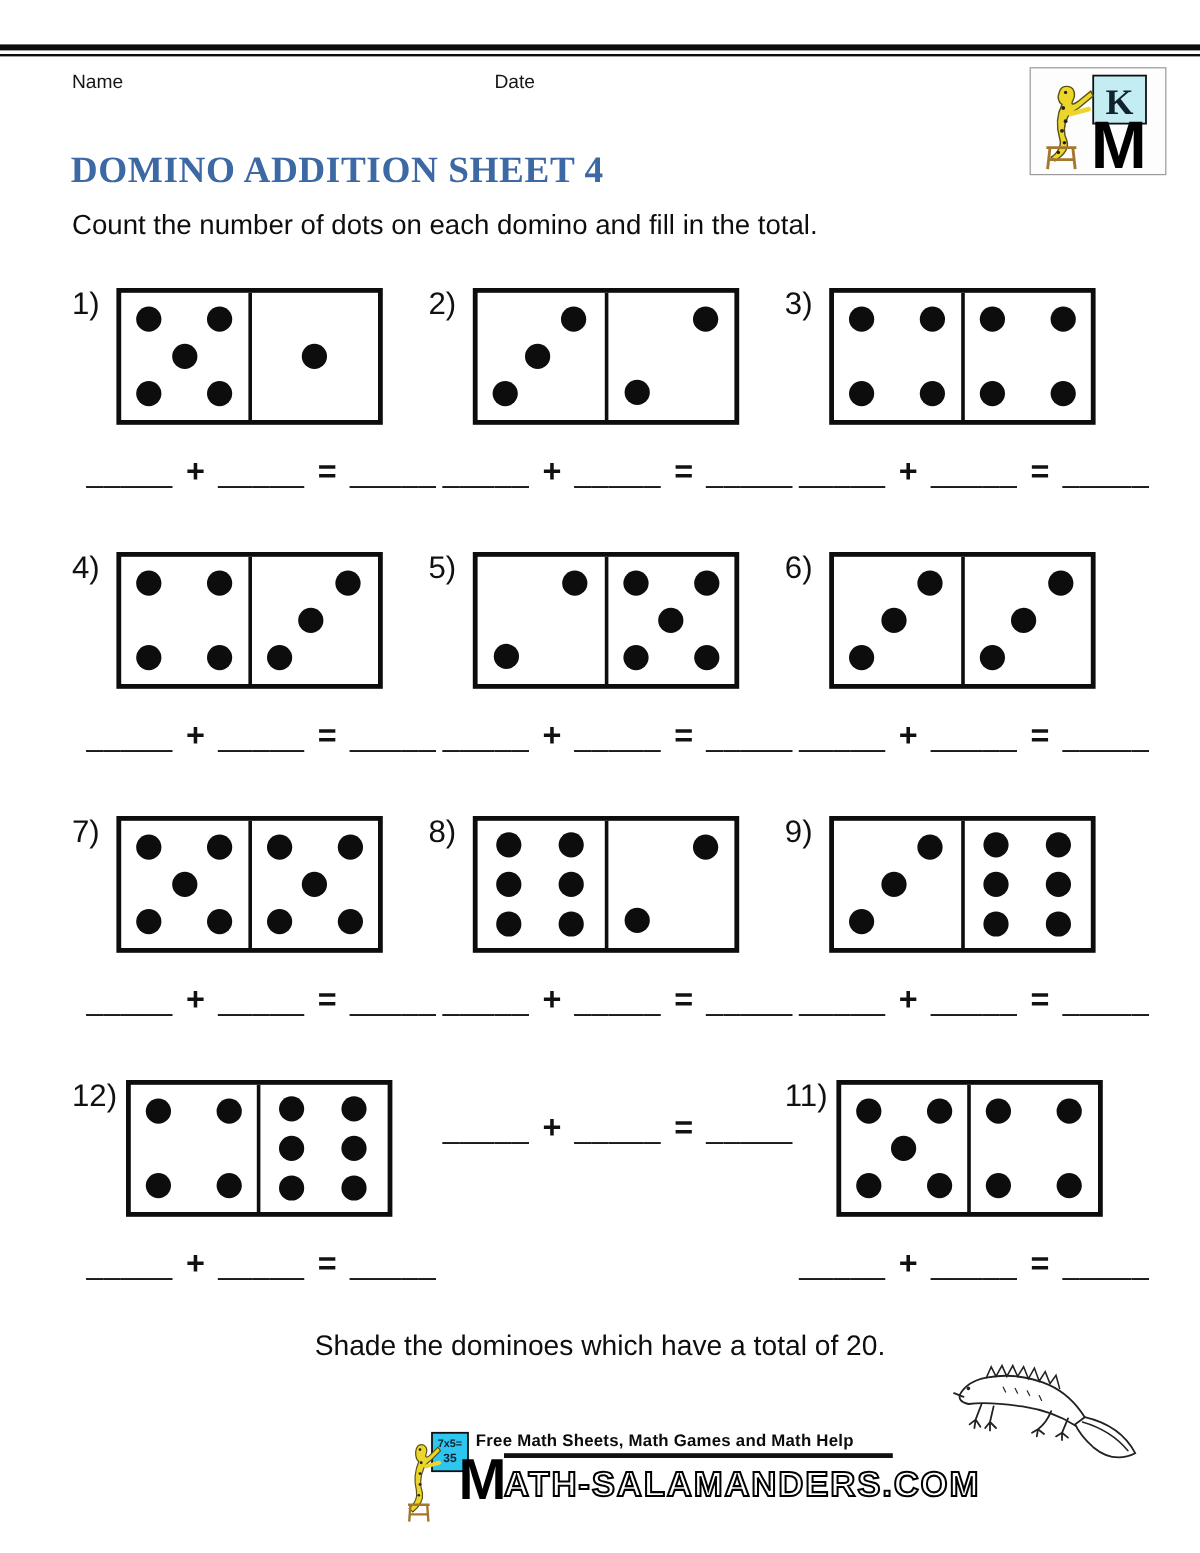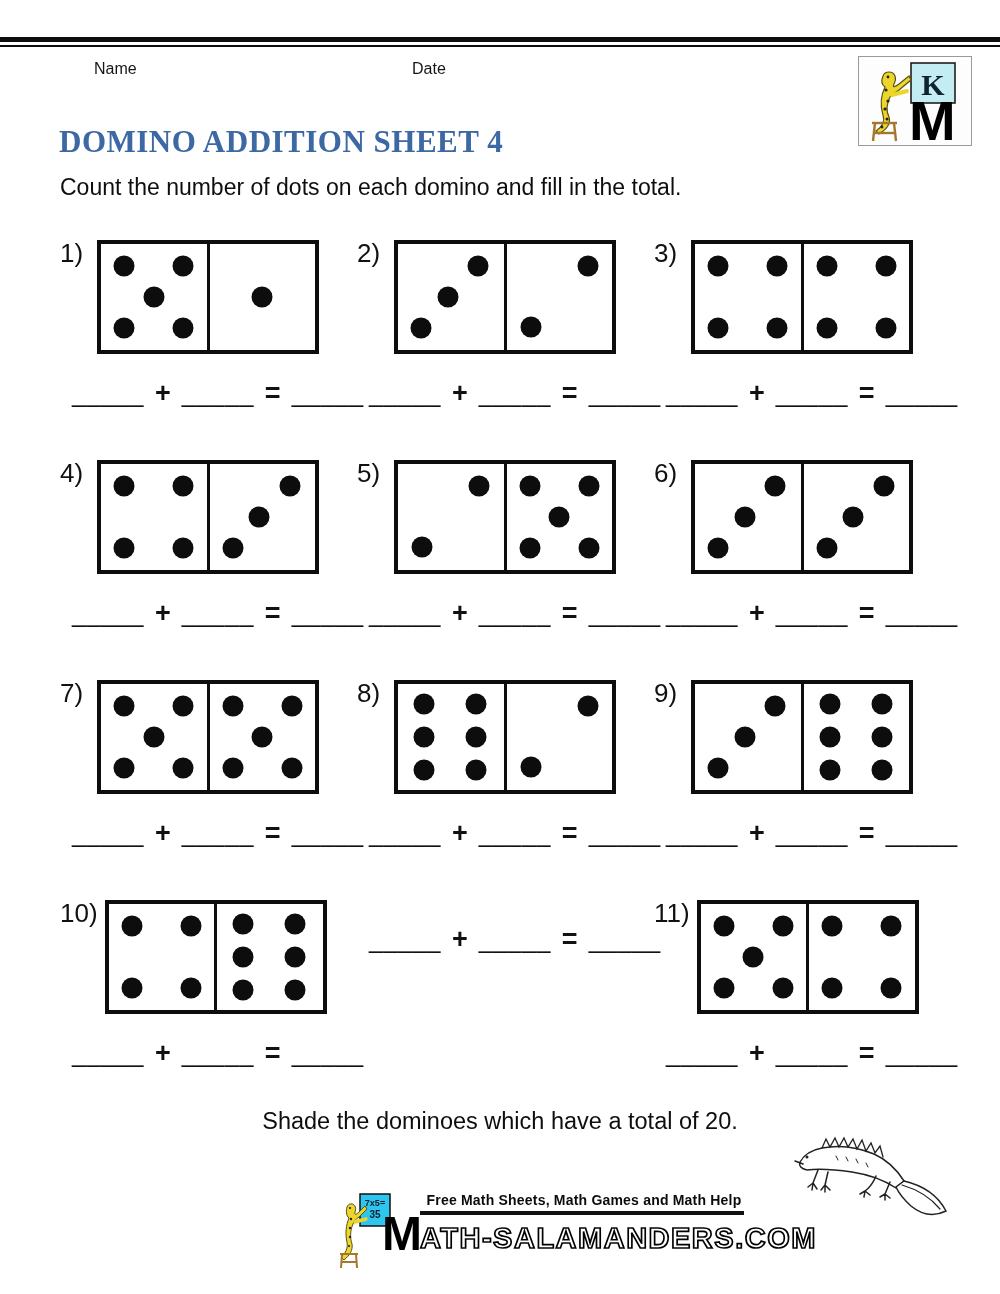--- a/index.html
+++ b/index.html
@@ -4,21 +4,21 @@
 <style>
   html,body{margin:0;padding:0;background:#fff;}
   body{
     width:1000px;height:1294px;position:relative;overflow:hidden;
     font-family:"Liberation Sans",sans-serif;color:#111;
     --title-color:#3c68a4;--cyan:#2ec5ef;--kboard:#c4edf3;--sal:#ecd62b;--ink:#0d0d0d;
   }
   .top-rule{position:absolute;top:37px;left:0;right:0;height:3px;
     border-top:5px solid var(--ink);border-bottom:2px solid var(--ink);}
   .field-label{position:absolute;top:60px;font-size:16px;font-weight:500;color:#161616;}
-  .name-label{left:60px;margin-left:34px;}
+  .name-label{left:60px;}
   .date-label{left:412px;}
   .k-badge{position:absolute;left:858px;top:56px;width:112px;height:88px;
     border:1px solid #9a9a9a;background:#fdfdfd;}
   .page-title{position:absolute;left:59px;top:124px;font-family:Liberation Serif, serif;
     font-size:31px;font-weight:600;letter-spacing:.5px;color:var(--title-color);}
   .instruction{position:absolute;left:60px;top:174px;font-size:23px;color:#0e0e0e;}
   .problems{position:absolute;left:60px;top:240px;display:grid;
     grid-template-columns:297px 297px 297px;grid-auto-rows:220px;}
   .problem{display:flex;flex-direction:column;}
   .prow{display:flex;align-items:flex-start;}
@@ -30,21 +30,21 @@
   .dot{position:absolute;width:21px;height:21px;border-radius:50%;background:var(--ink);
     transform:translate(-50%,-50%);}
   .equation{display:flex;align-items:baseline;gap:11px;margin:24px 0 0 12px;font-size:25px;}
   .blank{letter-spacing:.5px;font-weight:500;}
   .op{font-size:27px;font-weight:600;}
   .shade{position:absolute;top:1108px;left:0;width:100%;text-align:center;
     font-size:23.5px;color:#0e0e0e;}
   .newt{position:absolute;left:790px;top:1126px;}
   .footer-logo{position:absolute;left:336px;top:1192px;display:flex;align-items:flex-start;}
   .logo-right{margin-left:0px;}
-  .tagline{font-size:14px;font-weight:bold;margin-left:30px;width:320px;text-align:center;
+  .tagline{font-size:14px;font-weight:bold;width:320px;text-align:center;
     color:#0b0b0b;letter-spacing:.2px;}
   .logo-rule{height:4px;background:#111;margin:3px 0 0 26px;width:324px;}
   .wordmark{display:flex;align-items:flex-end;margin-top:0px;}
   .bigM{font-size:48px;font-weight:900;line-height:.78;letter-spacing:-2px;
     margin-left:-12px;color:#000;}
   .site{font-size:29px;font-weight:800;color:#fff;-webkit-text-stroke:1.7px #000;
     letter-spacing:1.5px;line-height:.95;}
 </style>
 </head>
 <body style="--title-color: #3c68a4; --cyan: #2ec5ef; --kboard: #c4edf3; --sal: #ecd62b; --ink: #0d0d0d;">
@@ -307,21 +307,21 @@
       <div class="equation">
         <span class="blank">_____</span>
         <span class="op">+</span>
         <span class="blank">_____</span>
         <span class="op">=</span>
         <span class="blank">_____</span>
       </div>
     </div>
     <div class="problem">
       <div class="prow">
-        <span class="pnum">10)</span>
+        <span class="pnum">12)</span>
         <div class="domino">
           <div class="half first">
             <span class="dot" style="left: 22%; top: 21%;"></span>
             <span class="dot" style="left: 78%; top: 21%;"></span>
             <span class="dot" style="left: 22%; top: 79%;"></span>
             <span class="dot" style="left: 78%; top: 79%;"></span>
           </div>
           <div class="half">
             <span class="dot" style="left: 25%; top: 19%;"></span>
             <span class="dot" style="left: 74%; top: 19%;"></span>

